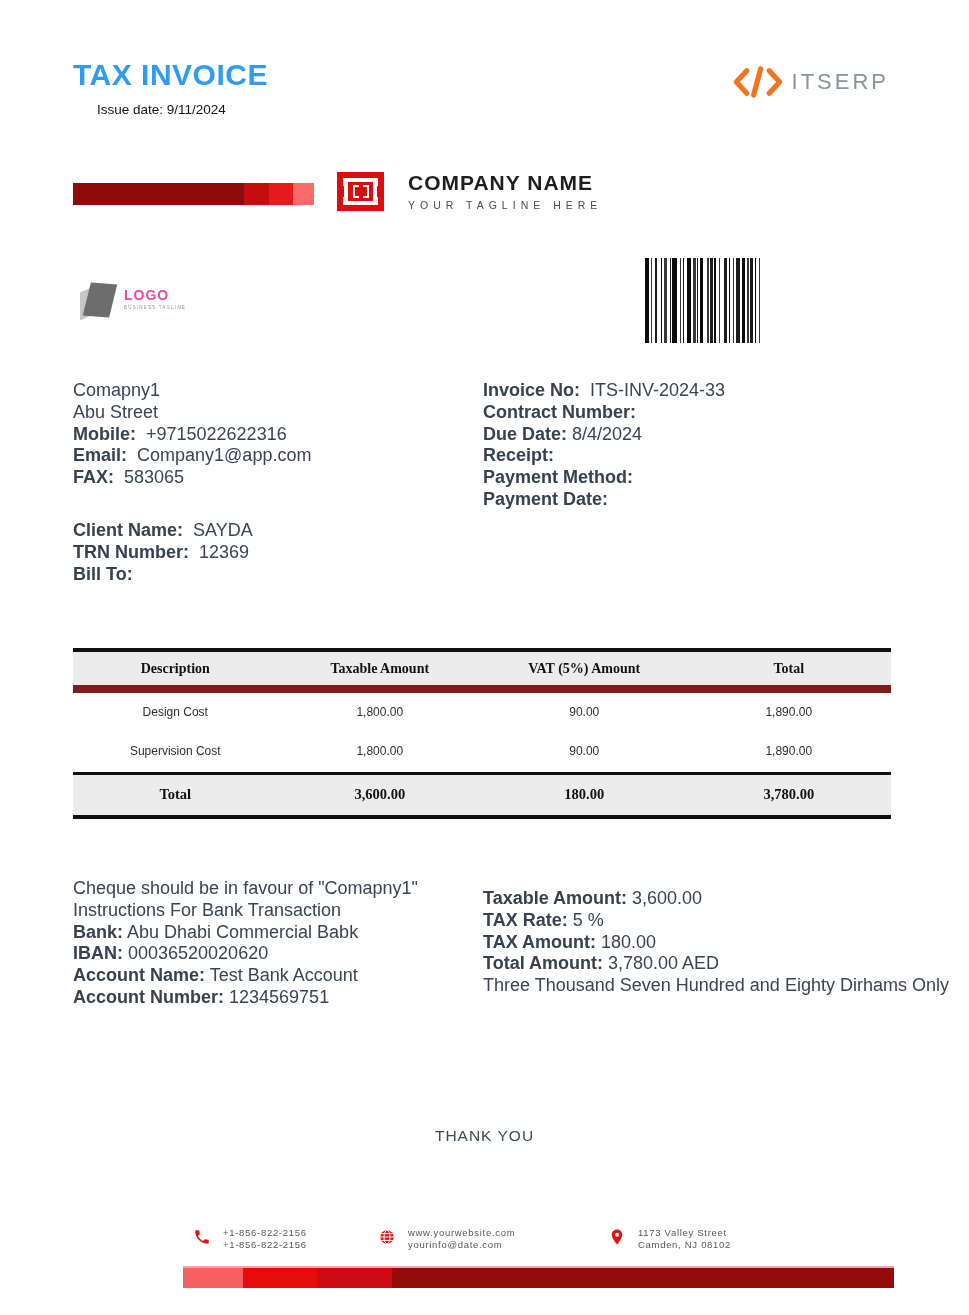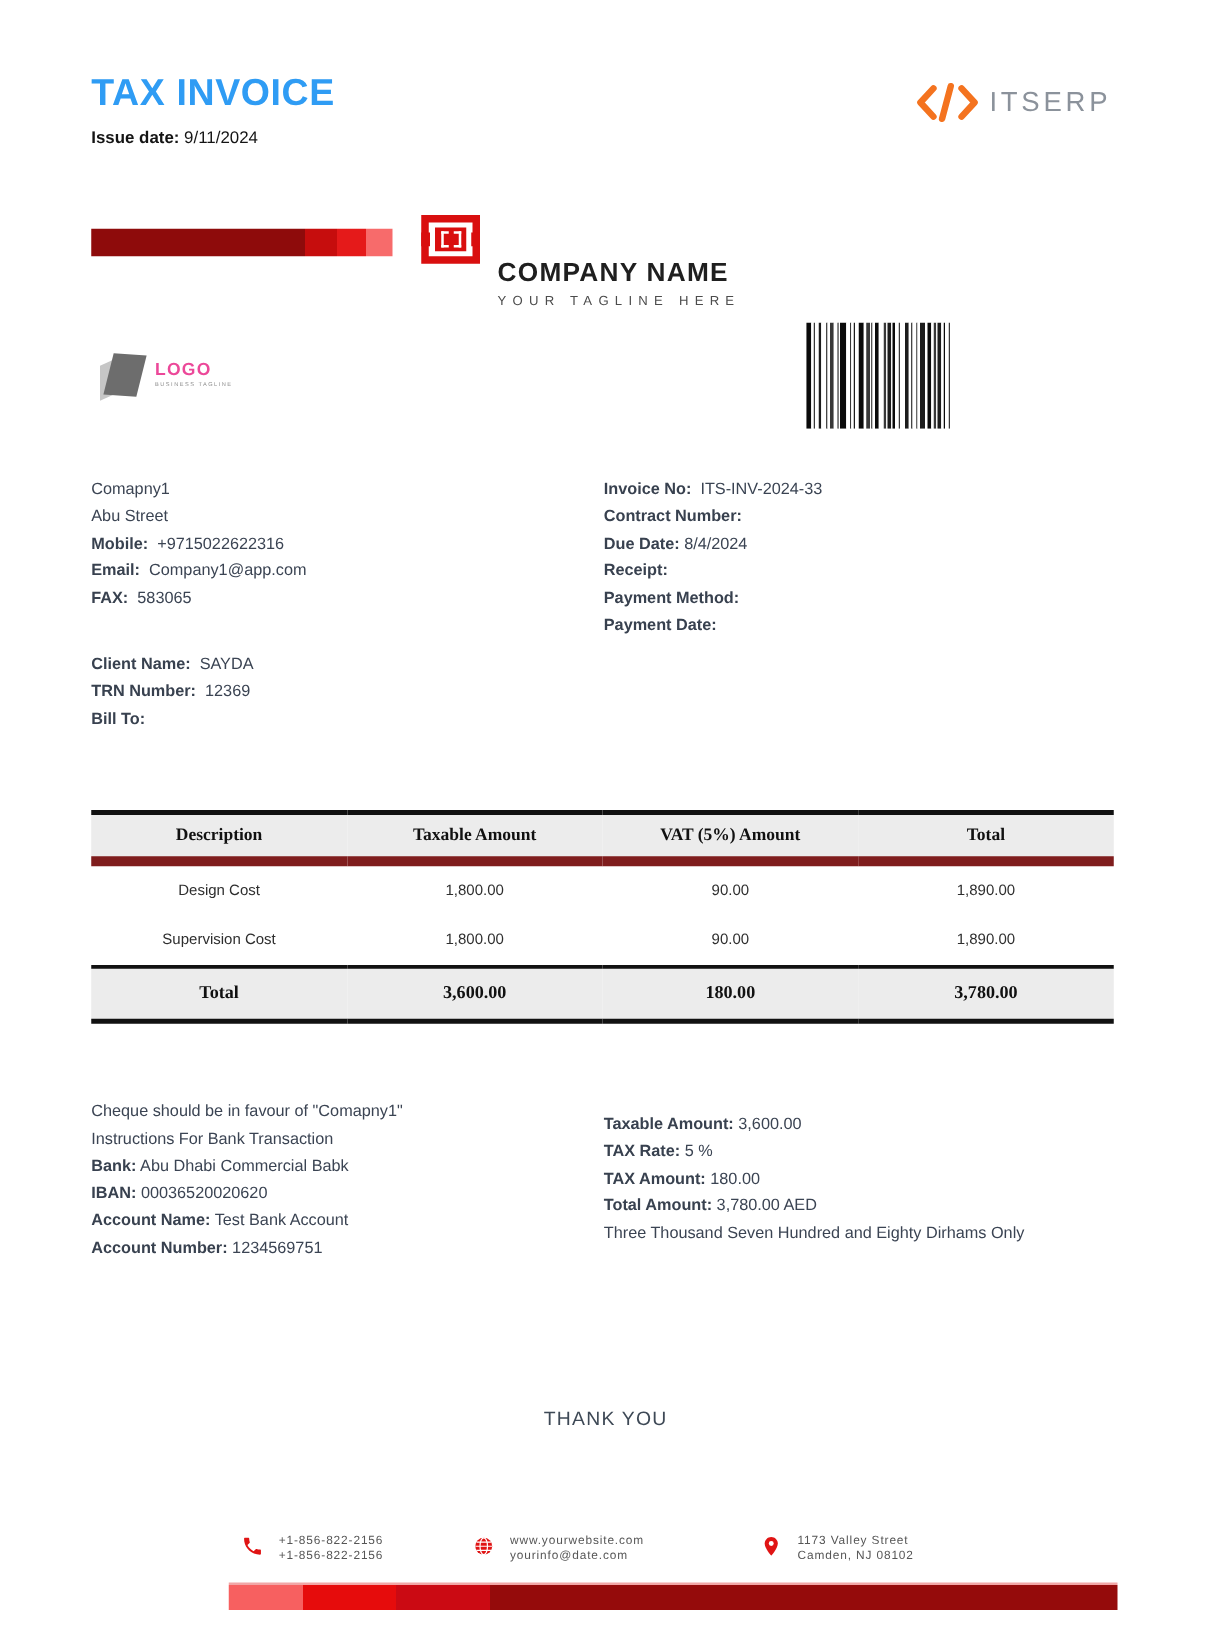--- a/index.html
+++ b/index.html
@@ -4,60 +4,60 @@
 <style>
   * { margin:0; padding:0; box-sizing:border-box; }
   html,body { background:#ffffff; }
   body { font-family:"Liberation Sans", sans-serif; }
   .page { position:relative; width:969px; height:1315px; background:#fff; overflow:hidden;padding-left:38px; }
 
   
   .doc-title { position:absolute; left:73px; top:58px; font-size:30px; font-weight:700;
                color:#2f9cf4; letter-spacing:0.5px; }
   .issue-line { position:absolute; left:73px; top:102px; font-size:13.5px; color:#141414; }
-  .issue-line b { font-weight:700; }
+  .issue-line b { font-weight:400;margin-left:24px; }
   .brand { position:absolute; right:80px; top:66px; display:flex; align-items:center; gap:8px; }
   .brand-name { font-size:22px; font-weight:500; color:#8b929b; letter-spacing:3px; }
 
   
   .banner-bar { position:absolute; left:73px; top:183px; width:241px; height:22px;
     background:linear-gradient(90deg,
       #8e0b0b 0%, #8e0b0b 71%,
       #c60d0d 71%, #c60d0d 81.5%,
       #e51a1a 81.5%, #e51a1a 91.3%,
       #f76b6b 91.3%, #f76b6b 100%); }
   .emblem { position:absolute; left:337px; top:172px; width:47px; height:39px; background:#d90f0f; }
   .emblem .frame { position:absolute; left:6px; right:6px; top:6px; bottom:6px; background:#ffffff; }
   .emblem .core { position:absolute; left:11px; right:11px; top:10px; bottom:10px; background:#d90f0f;
                   display:flex; align-items:center; justify-content:center; gap:4px; }
   .emblem .tab-l, .emblem .tab-r { position:absolute; top:14px; width:7px; height:11px; background:#d90f0f; }
   .emblem .tab-l { left:0; } .emblem .tab-r { right:0; }
   .bk { width:6px; height:13px; border:2px solid #fff; }
   .bk.l { border-right:none; } .bk.r { border-left:none; }
-  .company-block { position:absolute; left:398px; top:171px;margin-top:36px; }
+  .company-block { position:absolute; left:408px; top:171px; }
   .company-name { font-size:21px; font-weight:800; color:#1f1f1f; letter-spacing:1px; }
   .company-tagline { margin-top:4px; font-size:10.5px; letter-spacing:5px; color:#4c4c4c; }
 
   
   .logo-ph { position:absolute; left:80px; top:283px; width:120px; height:40px; }
   .lp-back { position:absolute; left:0; top:6px; width:16px; height:28px; background:#c6c6c6;
              transform:skewY(-24deg); }
   .lp-front { position:absolute; left:7px; top:0; width:26px; height:34px; background:#6d6d6d;
               transform:rotate(14deg) skewY(-10deg); }
   .lp-text { position:absolute; left:44px; top:4px; }
   .lp-logo { font-size:14px; font-weight:800; color:#ec4899; letter-spacing:1px; }
   .lp-tag { margin-top:2px; font-size:4.5px; letter-spacing:1.2px; color:#909090; }
 
   
   .barcode { position:absolute; left:645px; top:258px; width:115px; height:85px;
              display:flex; overflow:hidden; background:#fff; }
   .barcode span { height:100%; }
 
   
-  .info { position:absolute; font-size:13px; color:#3b4453; line-height:21.8px; }
+  .info { position:absolute; font-size:18px; color:#3b4453; line-height:21.8px; }
   .info b { font-weight:700; color:#38414f; }
   .seller-block { left:73px; top:380px; }
   .meta-block { left:483px; top:380px; }
   .client-block { left:73px; top:520px; }
 
   
   .items { position:absolute; left:73px; top:648px; width:818px; border-collapse:collapse;
            table-layout:fixed; }
   .items th, .items td { width:25%; text-align:center; }
   .items thead th { background:#ececec; border-top:4px solid #111; border-bottom:8px solid #7f1d1d;

